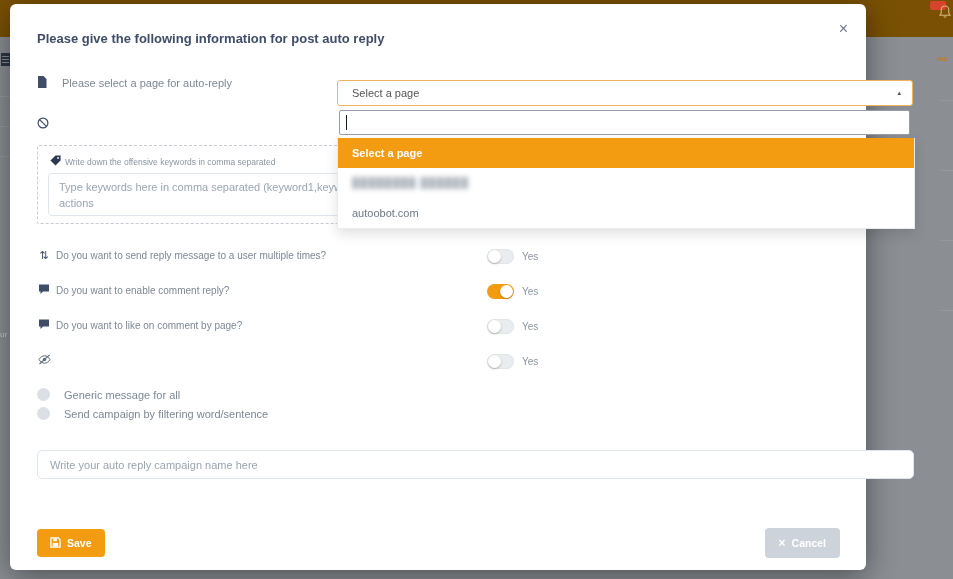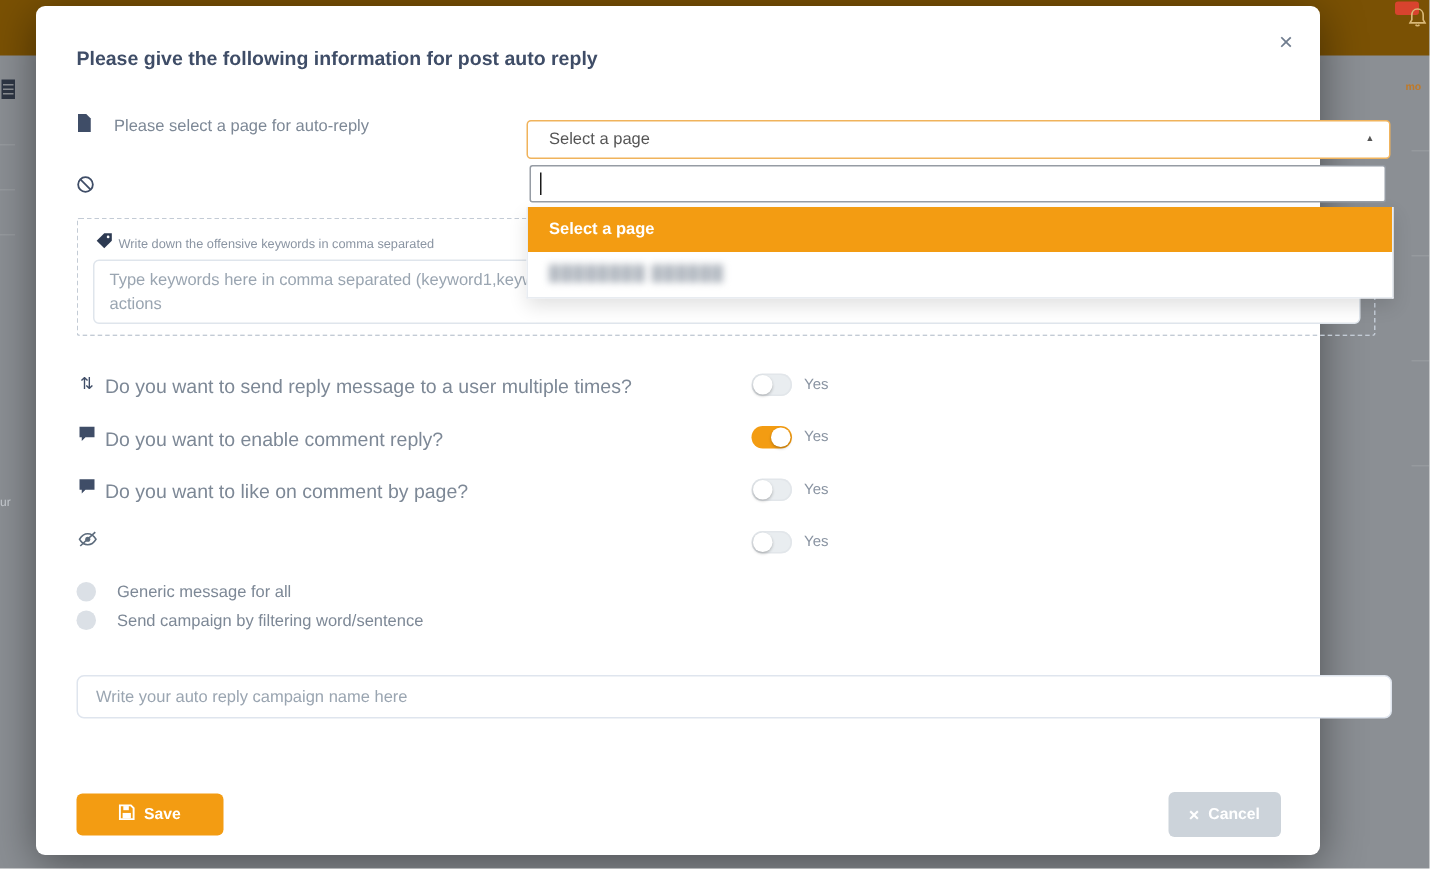--- a/index.html
+++ b/index.html
@@ -13,21 +13,21 @@
   .bg-header { position:absolute; left:0; top:0; width:953px; height:37px; background:#7a5104; }
   .bg-badge { position:absolute; left:930px; top:1px; width:16px; height:9px; background:#d8432e; border-radius:2px; }
   .bg-bell { position:absolute; right:2px; top:5px; }
   .bg-line { position:absolute; height:1px; background:rgba(255,255,255,0.10); }
   .bg-darkicon { position:absolute; left:1px; top:53px; width:9px; height:13px; background:#2e3644; }
   .bg-darkicon::before { content:""; position:absolute; left:1px; top:3px; right:1px; height:1px; background:#8b8f94; box-shadow:0 3px 0 #8b8f94, 0 6px 0 #8b8f94; }
   .edge-text-left { position:absolute; left:0; top:330px; font-size:8px; color:#c9cdd3; }
   .edge-text-right { position:absolute; left:937px; top:55px; font-size:7px; font-weight:bold; color:#c07a28; }
   
   .modal {
-    position:absolute; left:24px; top:4px; width:856px; height:566px;
+    position:absolute; left:10px; top:4px; width:856px; height:566px;
     background:#ffffff; border-radius:6px;
     box-shadow:0 6px 30px rgba(0,0,0,0.45);
   }
   .modal-title { position:absolute; left:27px; top:27px; font-size:13px; font-weight:bold; color:#3f4d67; }
   .modal-close { position:absolute; right:18px; top:17px; font-size:16px; color:#6f7c8e; cursor:pointer; line-height:1; }
   .field-label { position:absolute; font-size:11px; color:#7d8896; display:flex; align-items:center; gap:15px; }
   .field-label svg { flex:0 0 auto; }
   
   .select-box {
     position:absolute; left:327px; top:76px; width:576px; height:26px;
@@ -59,21 +59,21 @@
   .keywords-area {
     position:absolute; left:10px; top:27px; width:845px; height:43px;
     border:1px solid #dfe5ec; border-radius:4px; background:#fff;
     font-size:11px; color:#9aa5b1; padding:6px 10px; line-height:1.45;
     cursor:text;
   }
   .keywords-area span { display:block; }
   
   .trow { position:absolute; left:27px; width:877px; height:18px; display:block; }
   .trow .ticon { position:absolute; left:0; top:1px; width:14px; text-align:center; color:#3f4d67; font-size:11px; }
-  .trow .q { position:absolute; left:19px; top:2px; font-size:13px; color:#7d8896; white-space:nowrap; }
+  .trow .q { position:absolute; left:19px; top:2px; font-size:10px; color:#7d8896; white-space:nowrap; }
   .switch { position:absolute; left:450px; top:1px; width:27px; height:15px; border-radius:8px; background:#e9edf0; box-shadow:inset 0 0 0 1px #e2e6ea; cursor:pointer; }
   .switch .knob { position:absolute; left:1px; top:1px; width:13px; height:13px; border-radius:50%; background:#fff; box-shadow:0 1px 2px rgba(0,0,0,0.25); }
   .switch.on { background:#f39c12; box-shadow:none; }
   .switch.on .knob { left:auto; right:1px; }
   .trow .yes { position:absolute; left:485px; top:3px; font-size:10px; color:#8a94a2; }
   
   .radio-row { position:absolute; left:27px; display:flex; align-items:center; gap:14px; }
   .radio-circle { width:13px; height:13px; border-radius:50%; background:#dbe0e6; cursor:pointer; }
   .radio-row .rlabel { font-size:11px; color:#7d8896; }
   
@@ -81,21 +81,21 @@
   .req { color:#e74c3c; font-weight:bold; }
   .info-circle { width:11px; height:11px; border-radius:50%; background:#f39c12; color:#fff; font-size:8px; font-weight:bold; text-align:center; line-height:11px; font-style:italic; }
   .campaign-input {
     position:absolute; left:27px; top:446px; width:877px; height:29px;
     border:1px solid #dfe5ee; border-radius:5px; padding:0 12px; font-size:11px; color:#333;
     outline:none; font-family:"Liberation Sans", sans-serif;
   }
   .campaign-input::placeholder { color:#9aa5b1; }
   
   .save-btn {
-    position:absolute; left:27px; top:525px; height:28px; padding:0 28px;
+    position:absolute; left:27px; top:525px; height:28px; padding:0 13px;
     background:#f39c12; border:none; border-radius:4px; color:#fff;
     font-size:10.5px; font-weight:bold; display:flex; align-items:center; gap:6px; cursor:pointer;
     font-family:"Liberation Sans", sans-serif;
     text-align:center;
   }
   .cancel-btn {
     position:absolute; right:26px; top:524px; height:30px; padding:0 14px;
     background:#ccd3da; border:none; border-radius:4px; color:#fff;
     font-size:10.5px; font-weight:bold; display:flex; align-items:center; gap:6px; cursor:pointer;
     font-family:"Liberation Sans", sans-serif;
@@ -140,20 +140,21 @@
   </div>
   <div class="select-box">
     <span>Select a page</span>
     <span class="select-caret">▴</span>
   </div>
   <input class="dd-search" value="" style="">
   <div class="dd-caret-line"></div>
   <div class="dd-list">
     <div class="dd-option highlighted">Select a page</div>
     <div class="dd-option redacted">████████ ██████</div>
+    <div class="dd-option">autoobot.com</div>
   </div>
 
   <div class="field-label" style="left:27px; top:113px;">
     <span>
       <svg width="12" height="12" viewBox="0 0 12 12">
           <circle cx="6" cy="6" r="4.9" fill="none" stroke="#3f4d67" stroke-width="1.2"></circle>
           <line x1="2.6" y1="2.6" x2="9.4" y2="9.4" stroke="#3f4d67" stroke-width="1.2"></line>
         </svg>
     </span>
   </div>

